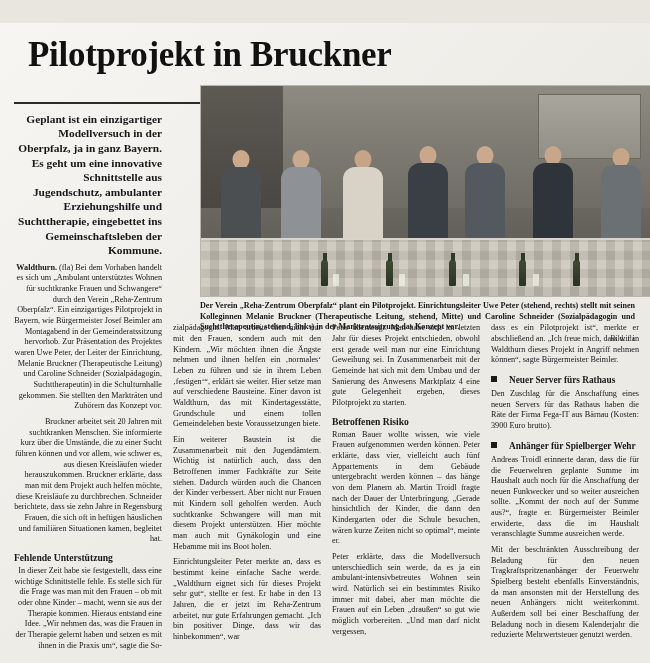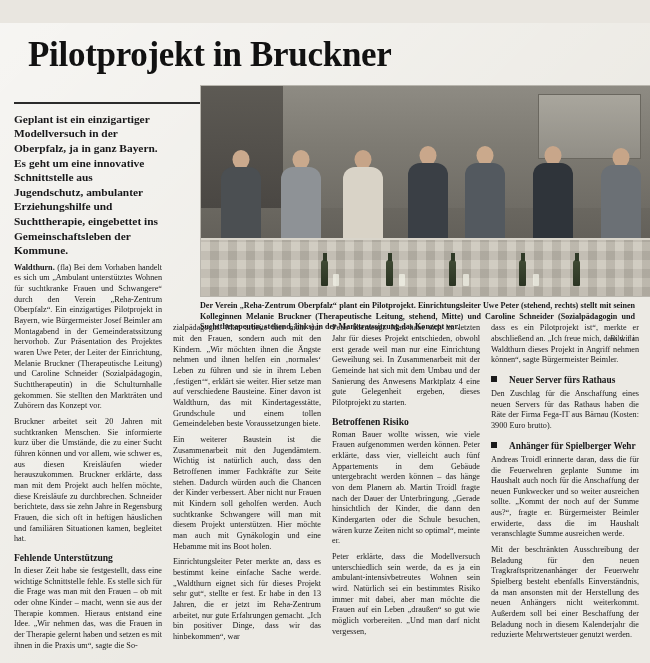--- a/index.html
+++ b/index.html
@@ -47,20 +47,21 @@
   .col {
     width: 148px;
     flex: 0 0 148px;
     font-size: 8.2px;
     line-height: 1.30;
     text-align: justify;
     hyphens: auto;
   }
   .col p {
     margin: 0 0 5px 0;
+    text-align: right;
   }
   .lede {
     font-weight: bold;
     font-size: 11.4px;
     line-height: 1.28;
     text-align: left;
     margin: 0 0 9px 0;
   }
   .dateline {
     font-weight: bold;

